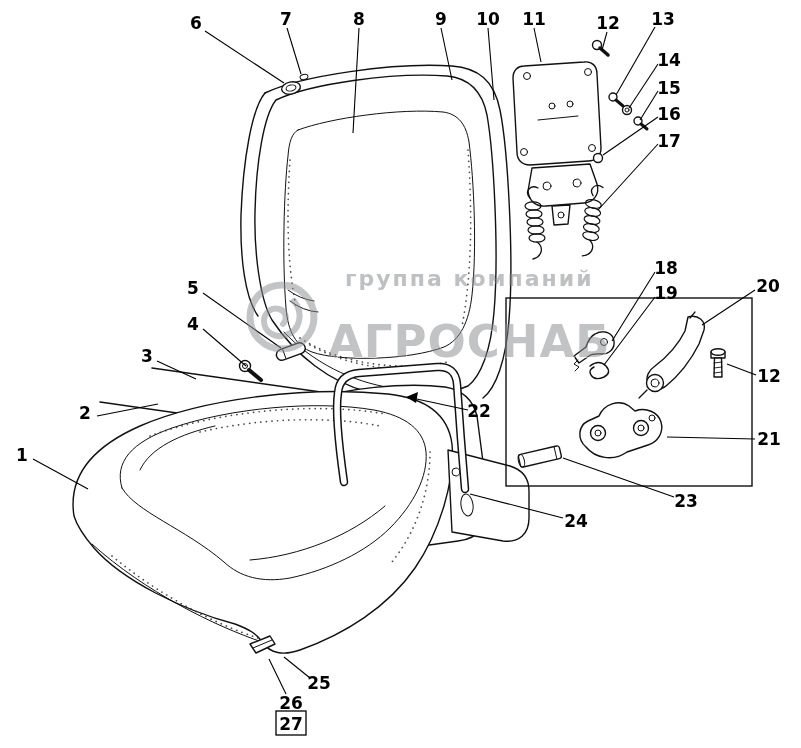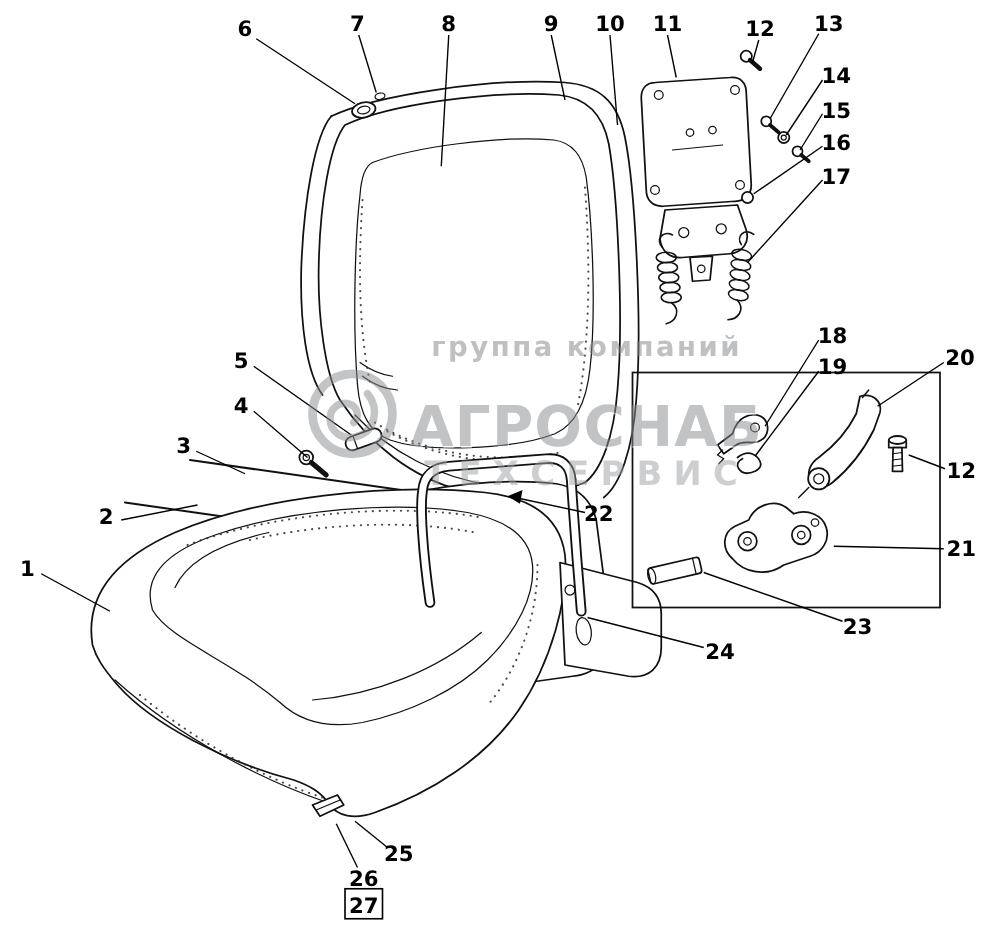--- a/index.html
+++ b/index.html
@@ -247,17 +247,16 @@
   </svg>
 
   <div class="watermark">
     <svg width="76" height="76" viewBox="0 0 76 76">
       <circle cx="38" cy="38" r="32" fill="none" stroke="#8e9093" stroke-width="7"></circle>
       <path d="M 50 22 C 60 34 56 52 42 56 C 30 60 20 52 20 42 C 20 34 27 28 35 30 C 42 32 44 40 39 45" fill="none" stroke="#8e9093" stroke-width="6" stroke-linecap="round"></path>
     </svg>
     <div class="wm-text">
       <div class="wm-line1">группа компаний</div>
       <div class="wm-line2">АГРОСНАБ</div>
-      <div class="wm-line3">ТЕХСЕРВИС</div>
     </div>
   </div>
 
 </div>
 
 </body></html>

